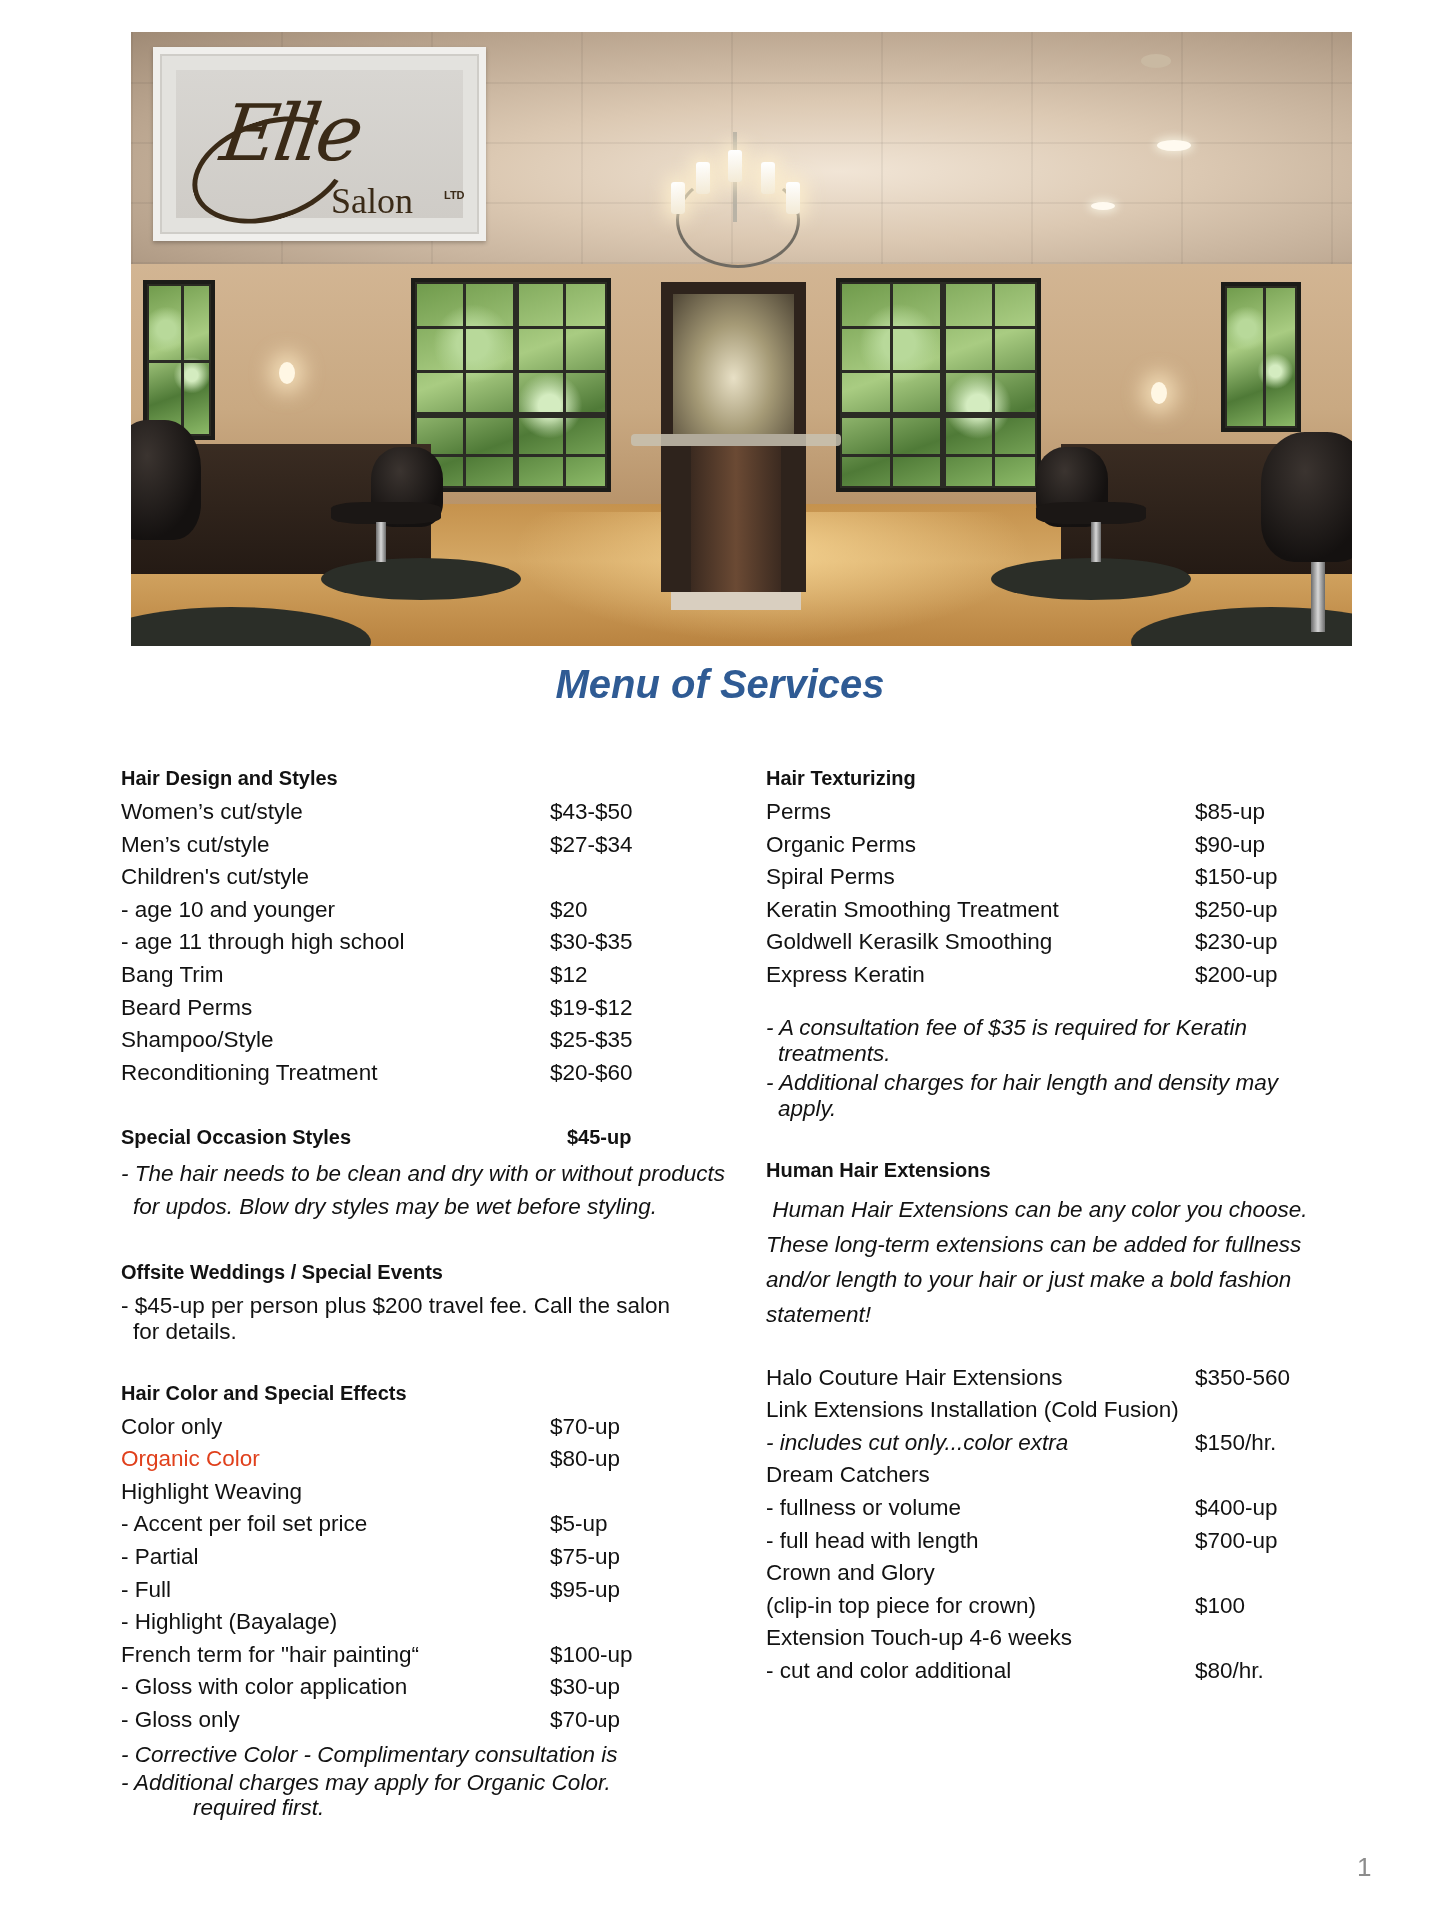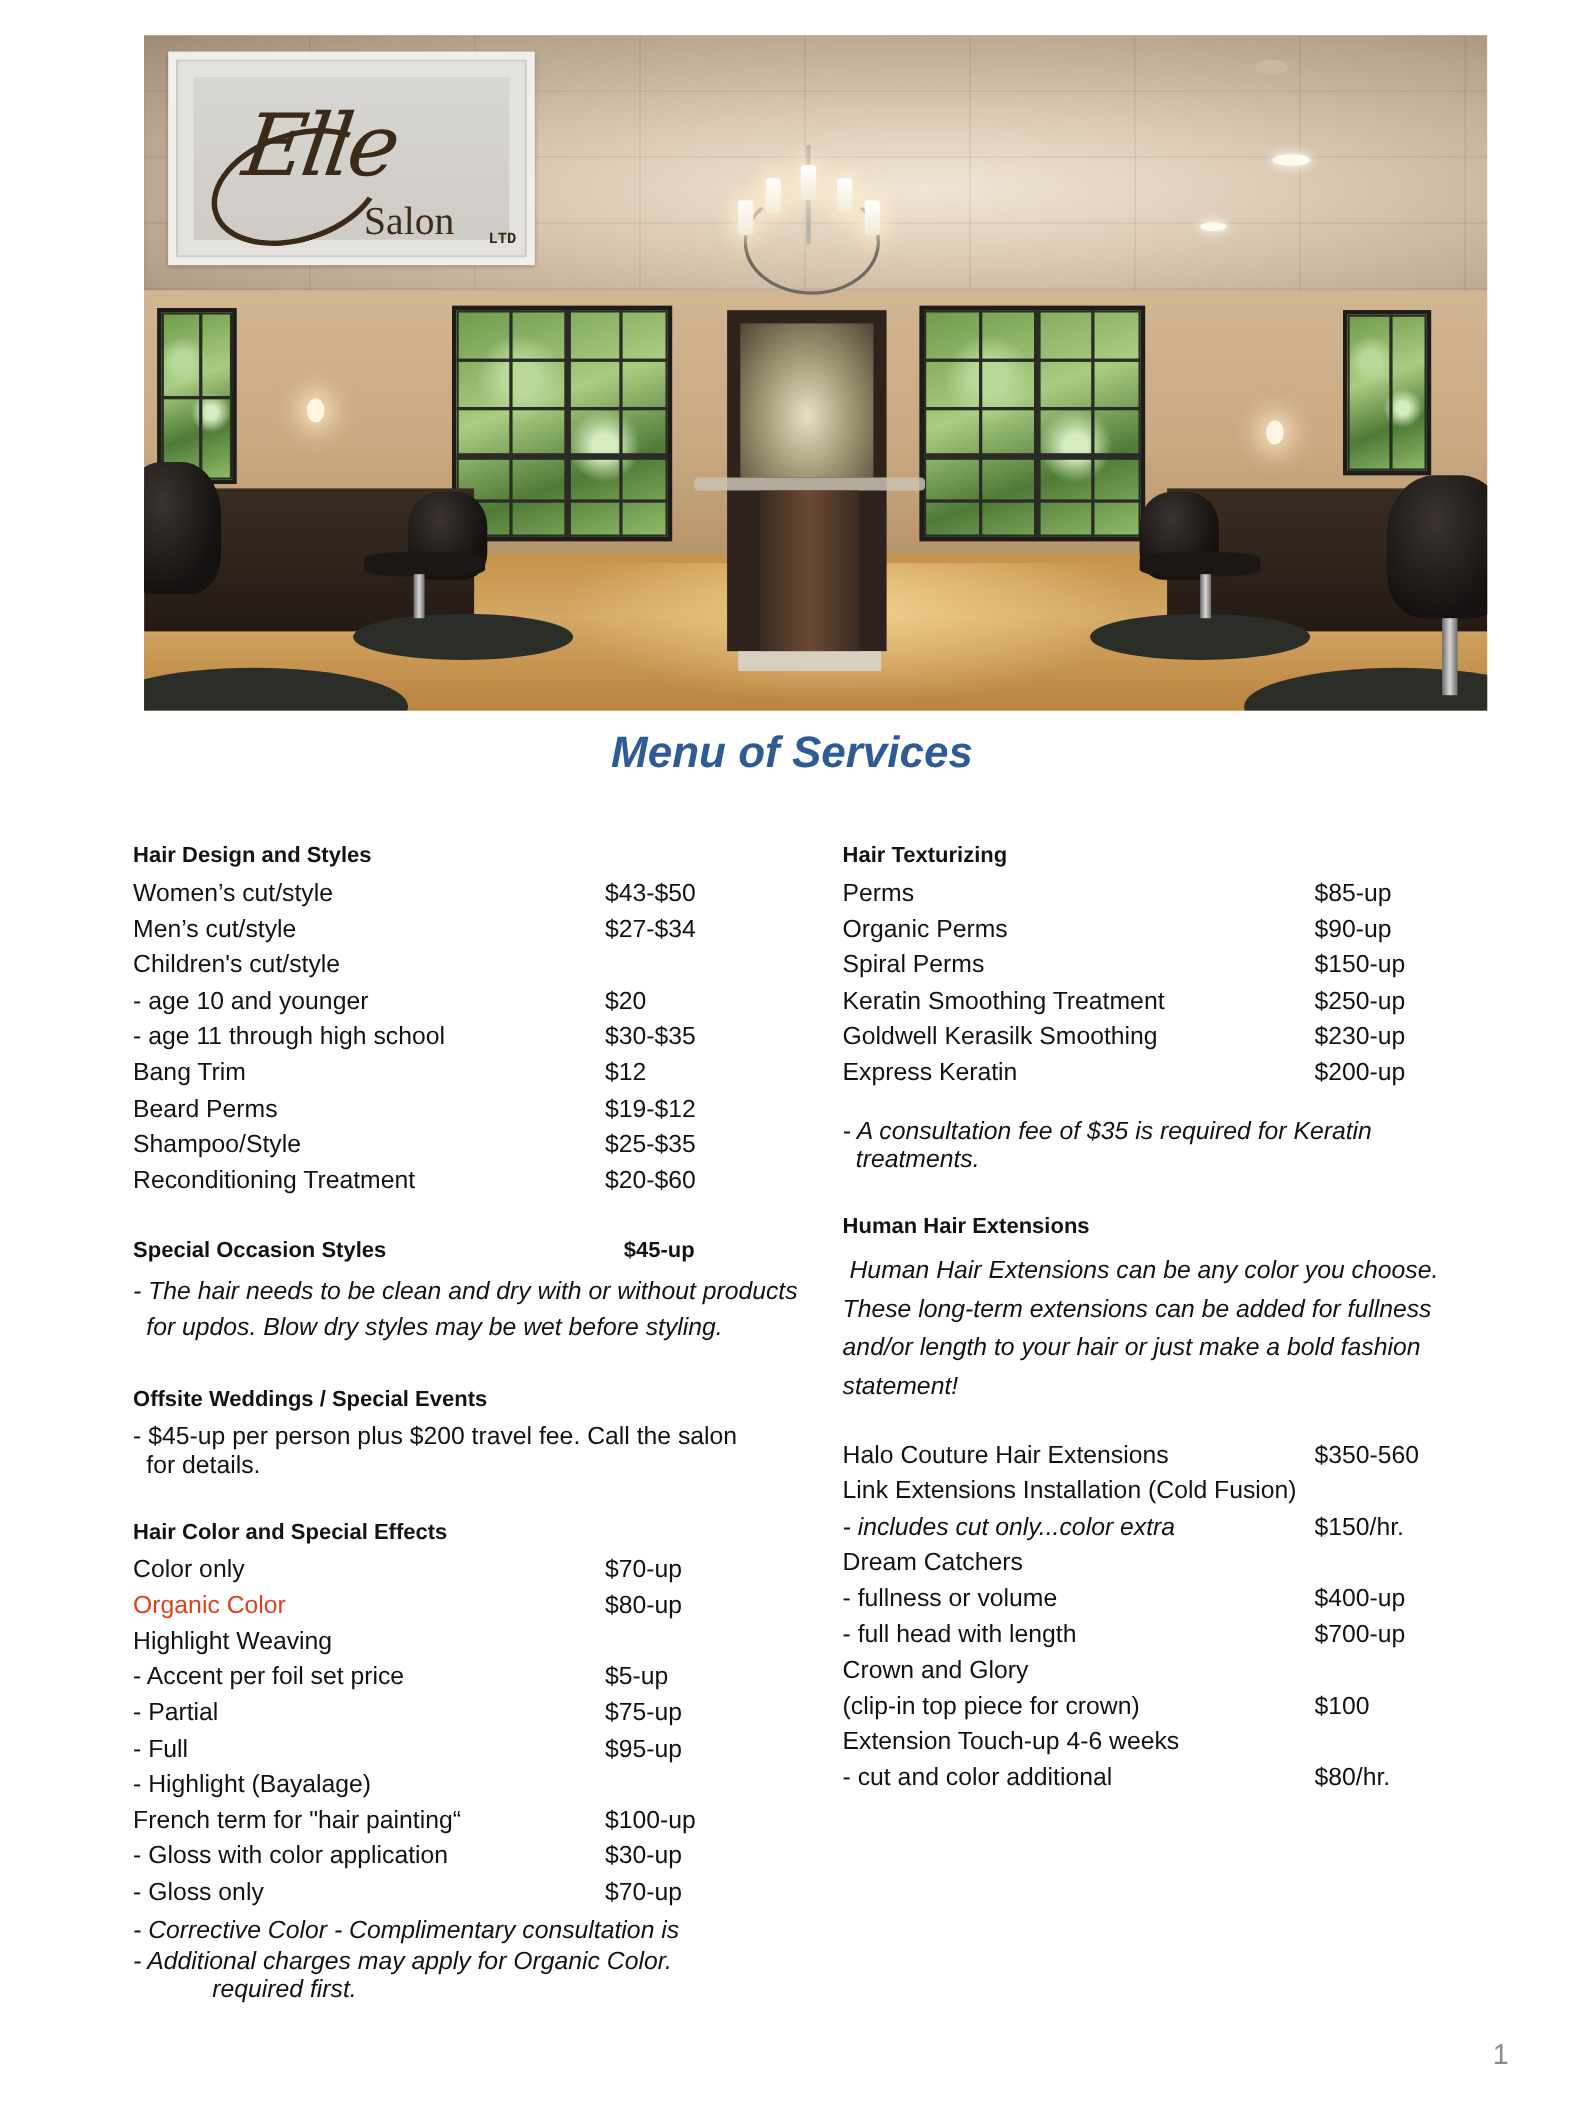--- a/index.html
+++ b/index.html
@@ -48,21 +48,21 @@
 
   
   .sign { position:absolute; left:22px; top:15px; width:333px; height:194px; box-sizing:border-box;
           background:#e3e2de; border:7px solid #f0efec; box-shadow:0 0 0 2px #cfcdc8 inset, 0 2px 4px rgba(0,0,0,0.25); }
   .sign-inner { position:absolute; left:16px; top:16px; right:16px; bottom:16px; background:linear-gradient(180deg,#d8d6d2,#cfccc7); }
   .logo-elle { position:absolute; left:46px; top:18px; font-family:"DejaVu Serif", "Liberation Serif", serif; font-style:italic;
                font-size:78px; color:#3a2a17; letter-spacing:-4px; transform:skewX(-8deg); }
   .logo-loop { position:absolute; left:14px; top:50px; width:150px; height:90px; border:5px solid #3a2a17; border-radius:50%;
                border-right-color:transparent; transform:rotate(-18deg); }
   .logo-salon { position:absolute; left:155px; top:110px; font-family:"Liberation Serif", serif; font-size:36px; color:#3a2a17; }
-  .logo-ltd { position:absolute; left:268px; top:140px; font-family:Liberation Mono, monospace; font-weight:bold; font-size:14px; color:#3a2a17; }
+  .logo-ltd { position:absolute; left:268px; top:119px; font-family:Liberation Sans, sans-serif; font-weight:bold; font-size:11px; color:#3a2a17; }
 
   
   .title { position:absolute; left:0; width:1440px; top:662px; text-align:center;
            font-family:"Liberation Sans", sans-serif; font-weight:bold; font-style:italic; font-size:40px; color:#2f5b94; letter-spacing:0px; }
 
   
   .col { position:absolute; top:760px; font-family:"Liberation Sans", sans-serif; font-size:22.5px; line-height:32.6px; color:#121212; }
   .col.left { left:121px; width:620px; }
   .col.right { left:766px; width:600px; }
   .heading { font-weight:bold; font-size:20px; line-height:36px; }
@@ -298,20 +298,21 @@
         <span class="price">$230-up</span>
       </div>
       <div class="row">
         <span class="lbl">Express Keratin</span>
         <span class="price">$200-up</span>
       </div>
     </div>
   <div class="gap-sm"></div>
   <div id="texturizing-notes">
       <div class="note" style="width: 560px;">- A consultation fee of $35 is required for Keratin treatments.</div>
+      <div class="note" style="width: 560px;">- Additional charges for hair length and density may apply.</div>
     </div>
 
   <div class="gap"></div>
   <div class="heading">Human Hair Extensions</div>
   <div class="para" style="width:590px;white-space:pre-wrap;"> Human Hair Extensions can be any color you choose. These long-term extensions can be added for fullness and/or length to your hair or just make a bold fashion statement!</div>
   <div class="gap"></div>
   <div id="extensions-list">
       <div class="row">
         <span class="lbl">Halo Couture Hair Extensions</span>
         <span class="price">$350-560</span>

